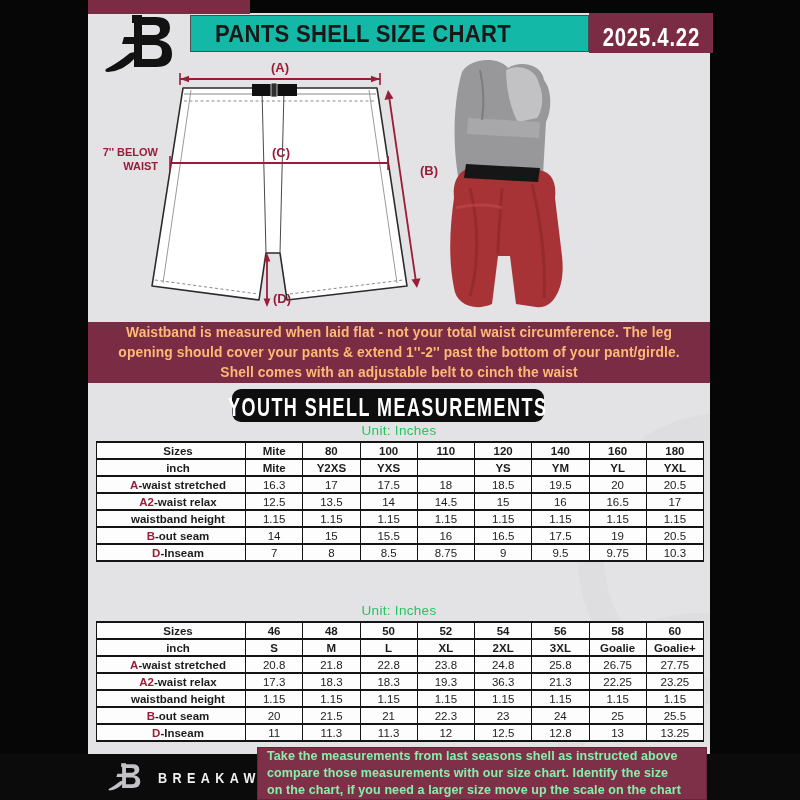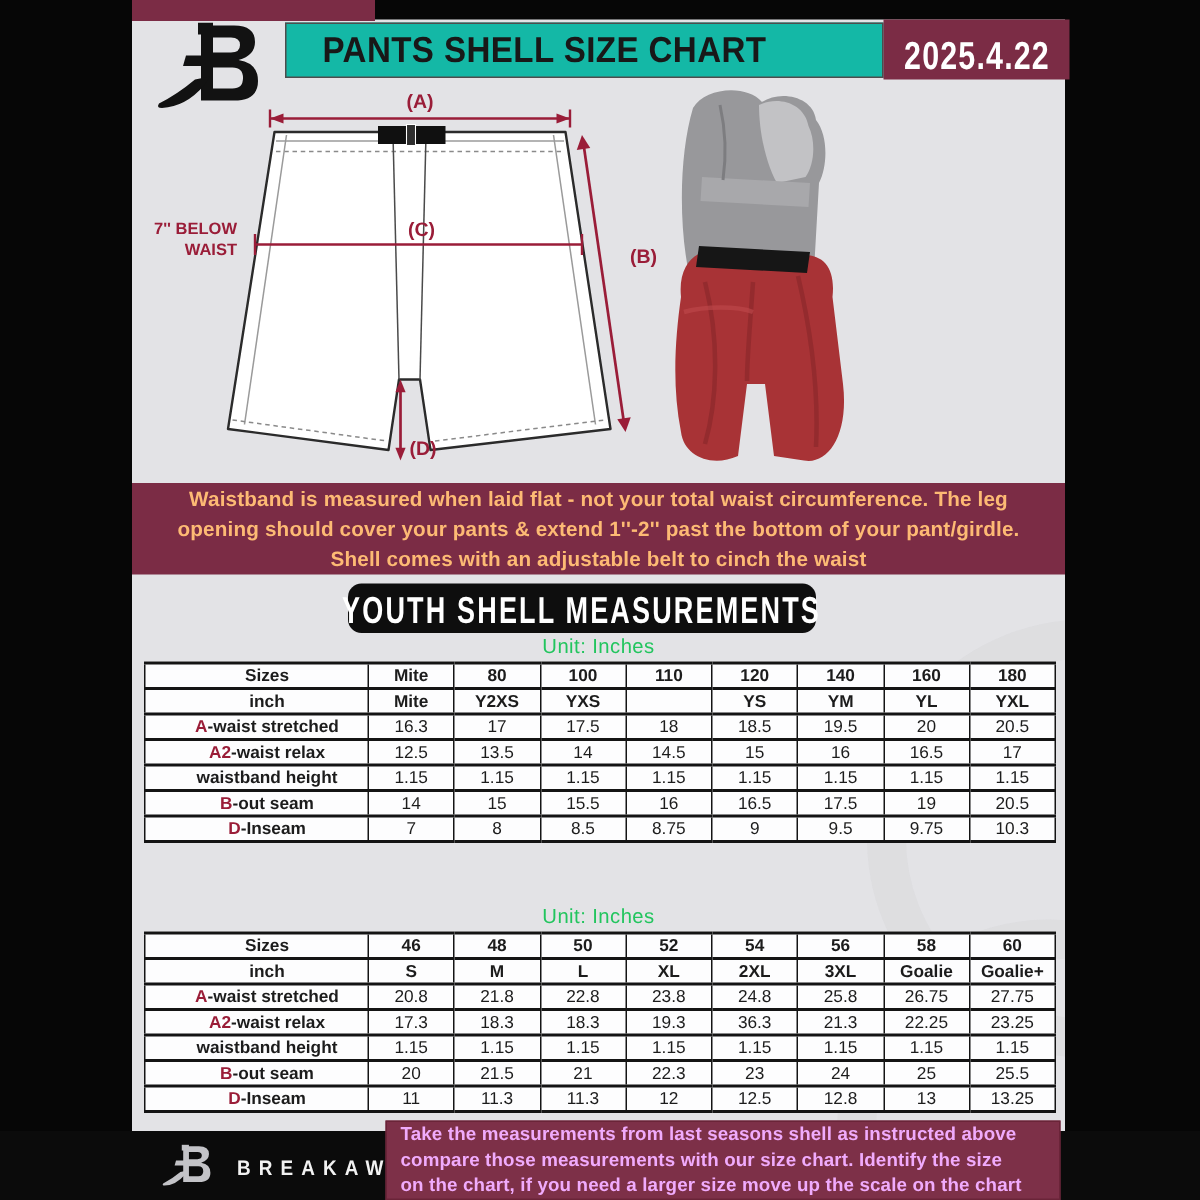--- a/index.html
+++ b/index.html
@@ -33,21 +33,21 @@
                 overflow:hidden;white-space:nowrap;}
   table.meas td.label{font-weight:700;padding-left:16px;}
   table.meas td.hdr{font-weight:700;}
   table.meas .pfx{color:#9a1d38;font-weight:700;}
   .footer-bar{left:0;top:754px;width:800px;height:46px;background:#0b0b0b;}
   .footer-brand{left:104px;top:760px;height:36px;display:flex;align-items:center;gap:12px;}
   .brand-text{color:#f2f2f2;font-size:14px;font-weight:700;letter-spacing:6px;transform:scaleX(.9);
               transform-origin:left center;white-space:nowrap;}
   .footer-box{left:257px;top:747px;width:450px;height:53px;background:#7d3048;border:1px solid #6a2438;
               box-sizing:border-box;display:flex;align-items:center;padding-left:9px;}
-  .footer-text{color:#f0abfc;font-size:12.5px;font-weight:700;line-height:17px;white-space:pre-line;letter-spacing:.1px;}
+  .footer-text{color:#86efac;font-size:12.5px;font-weight:700;line-height:17px;white-space:pre-line;letter-spacing:.1px;}
   svg text{font-family:"Liberation Sans",sans-serif;}
 </style>
 </head>
 <body>
 
 <div class="page">
 
   <div class="abs panel">
     <div class="ring" style="left:490px;top:400px;width:240px;height:240px;"></div>
     <div class="ring" style="left:470px;top:600px;width:230px;height:230px;"></div>

